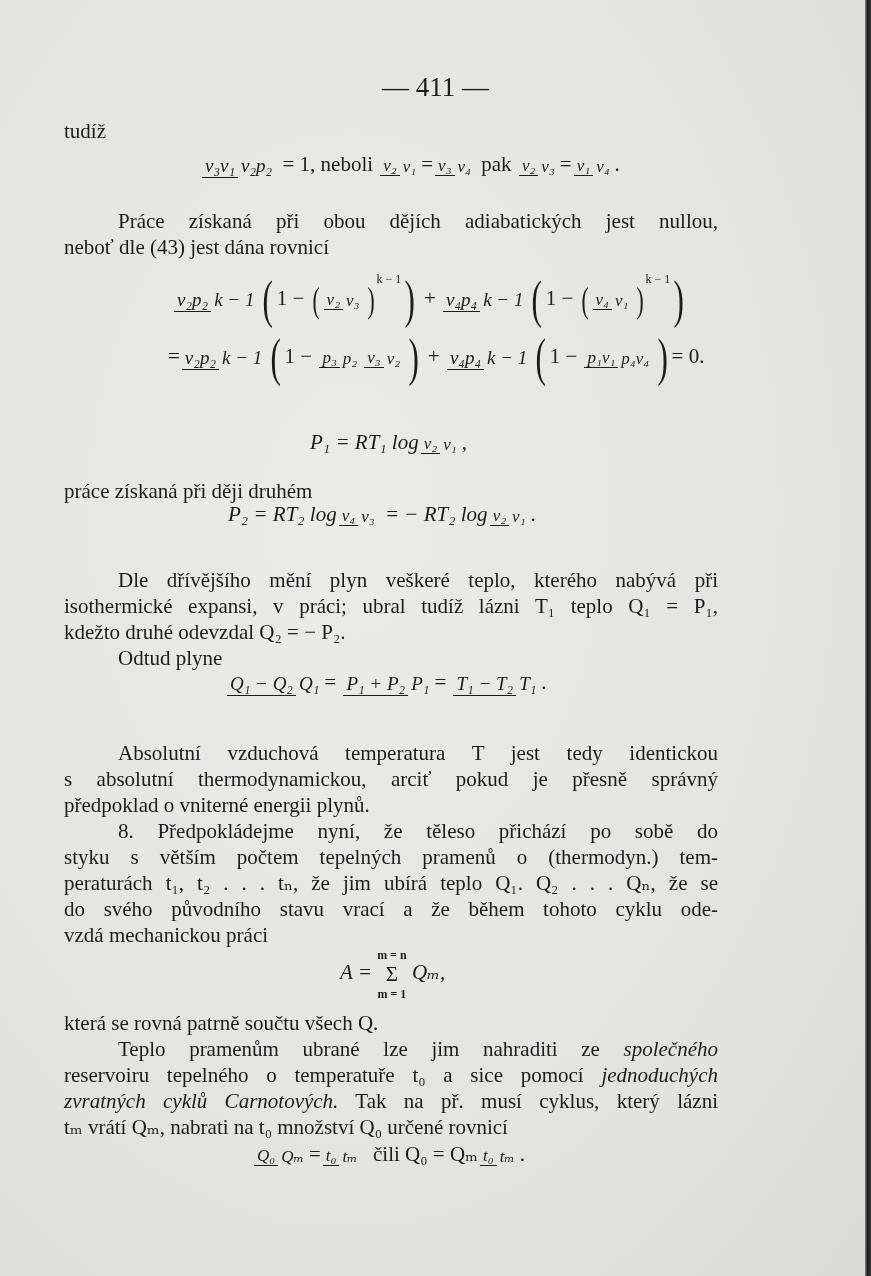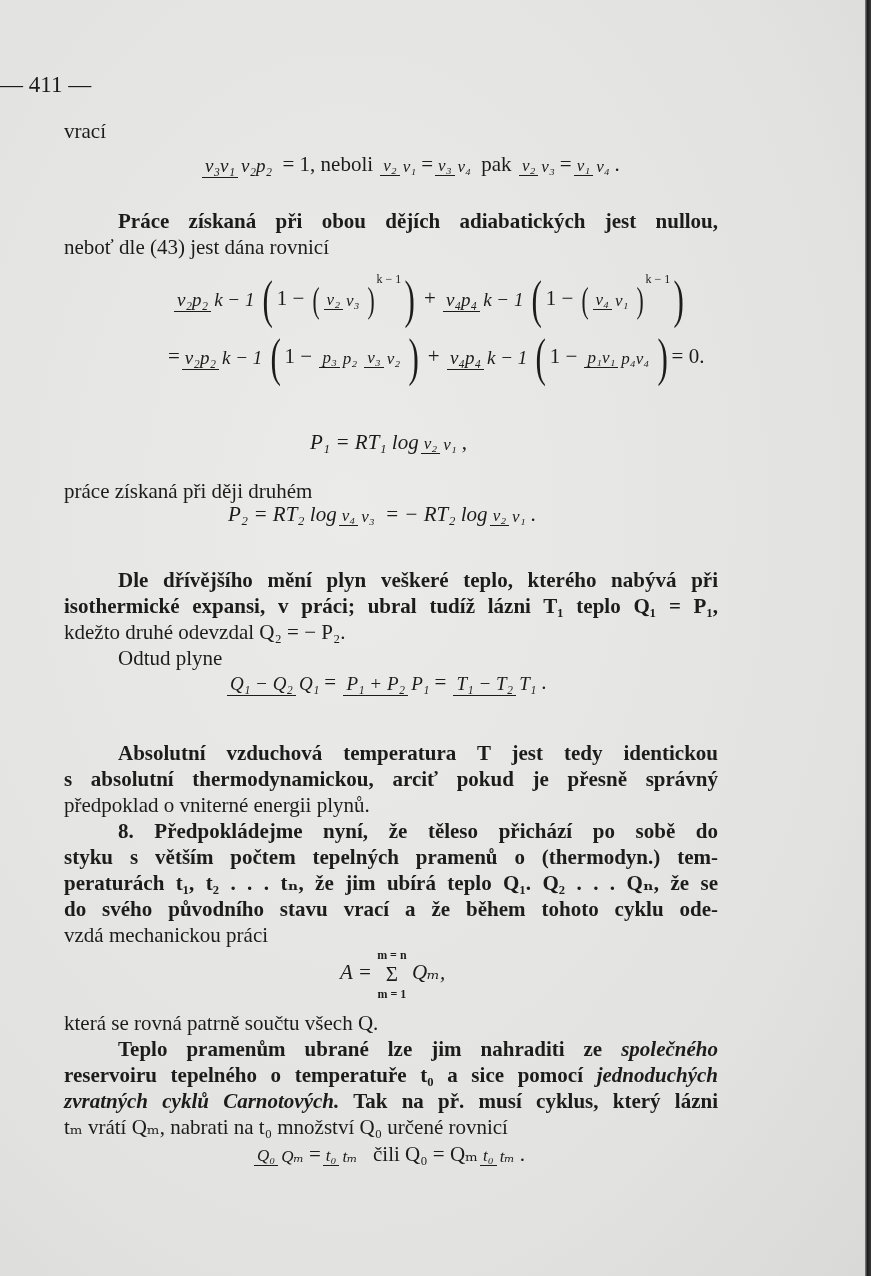--- a/index.html
+++ b/index.html
@@ -13,42 +13,42 @@
     .page {
       position: absolute; left: 0; top: 0; width: 871px; height: 1276px;
       background: radial-gradient(ellipse at 40% 40%, #ebebea 0%, #e2e2e0 70%, #d9d9d7 100%);
     }
     .edge {
       position: absolute; right: 0; top: 0; width: 6px; height: 1276px;
       background: linear-gradient(to right, #8a8a8a, #1c1c1c 40%, #3a3a3a);
     }
     .line { position: absolute; left: 64px; width: 654px; font-size: 21px; line-height: 26px; white-space: nowrap; }
     .indent { padding-left: 54px; box-sizing: border-box; }
-    .justify { text-align: justify; text-align-last: justify; font-weight: bold; }
-    .pagenum { position: absolute; top: 72px; left: 0; width: 871px; font-size: 23px; }
+    .justify { text-align: justify; text-align-last: justify; }
+    .pagenum { position: absolute; top: 72px; left: 0; width: 871px; text-align: center; font-size: 27px; }
     i, .it { font-style: italic; margin-top: 48px; }
     sub, sup { font-size: 12px; }
     sup { vertical-align: 8px; }
     .frac { display: inline-flex; flex-direction: row; align-items: center; vertical-align: middle; margin: 0 2px; font-style: italic; }
     .frac .num { border-bottom: 1.3px solid #1c1c1c; padding: 0 3px; line-height: 22px; font-size: 19px; }
     .frac .den { padding: 0 3px; line-height: 22px; font-size: 19px; }
     .frac.small .num, .frac.small .den { font-size: 17px; line-height: 19px; }
     .eq { position: absolute; font-size: 21px; white-space: nowrap; }
     .big { font-size: 52px; line-height: 1; vertical-align: middle; font-weight: 100; transform: scaleX(0.6); display: inline-block; }
     .sum { display: inline-flex; flex-direction: column; align-items: center; vertical-align: middle; }
     .sum .lim { font-size: 12px; line-height: 14px; font-weight: bold; }
   </style>
 </head>
 <body>
 
 <div class="page">
 
   <div class="pagenum">— 411 —</div>
 
-  <div class="line" style="top:118px">vrací</div>
+  <div class="line" style="top:118px">tudíž</div>
 
   <div class="eq" style="top:152px; left:200px">
     <span class="frac">
         <span class="num">v₃v₁</span>
         <span class="den">v₂p₂</span>
       </span>
     <span>= 1, neboli</span>
     <span class="frac small">
         <span class="num">v₂</span>
         <span class="den">v₁</span>

